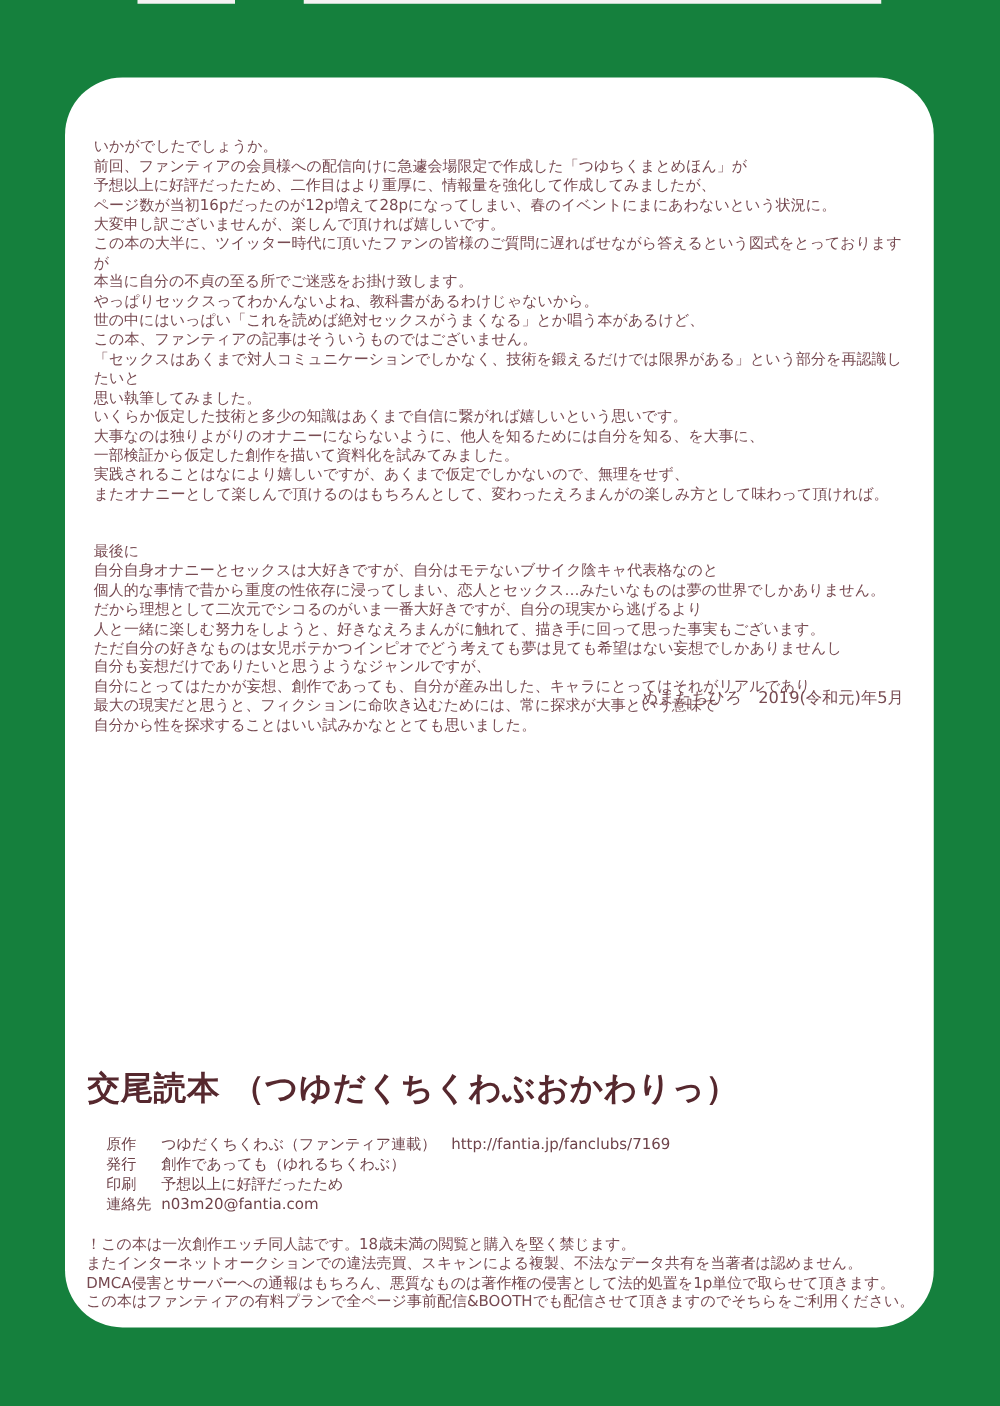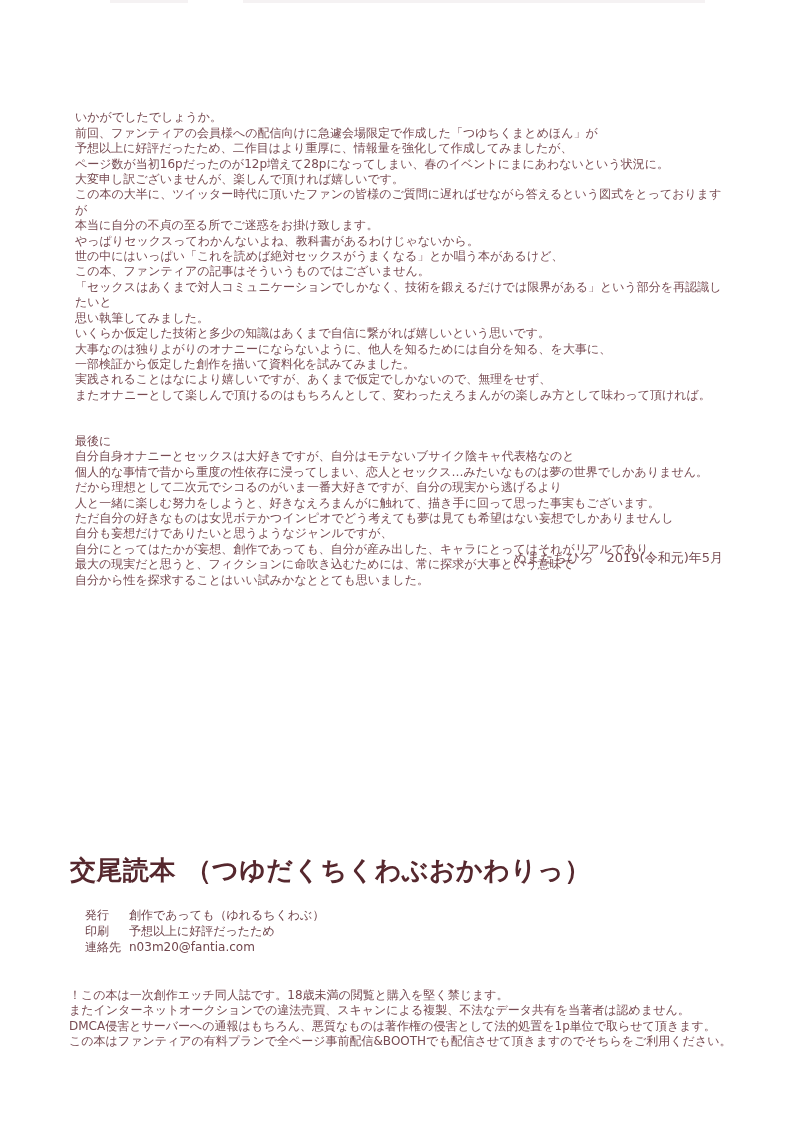--- a/index.html
+++ b/index.html
@@ -5,21 +5,21 @@
   * { margin: 0; padding: 0; box-sizing: border-box; }
   html, body { width: 800px; height: 1125px; }
   body {
     font-family: "DejaVu Sans", "Liberation Sans", sans-serif;
     background: #b0999d;
   }
   .screen {
     position: relative;
     width: 800px;
     height: 1125px;
-    background: #ffffff;
+    background: #15803d;
     overflow: hidden;
   }
   
   .scan-edge { position: absolute; top: 0; height: 3px; background: #f5f2f3; }
   .scan-edge.a { left: 110px; width: 78px; }
   .scan-edge.b { left: 243px; width: 462px; }
 
   .card {
     position: absolute;
     left: 52px; top: 62px;
@@ -122,20 +122,24 @@
 最大の現実だと思うと、フィクションに命吹き込むためには、常に探求が大事という意味で
 自分から性を探求することはいい試みかなととても思いました。</p>
     </div>
 
     <div class="signature">ぬまたちひろ　2019(令和元)年5月</div>
 
     <div class="book-title">交尾読本 （つゆだくちくわぶおかわりっ）</div>
 
     <div class="colophon">
       <div class="colophon-row">
+        <span class="colophon-label">原作</span>
+        <span class="colophon-value">つゆだくちくわぶ（ファンティア連載）　http://fantia.jp/fanclubs/7169</span>
+      </div>
+      <div class="colophon-row">
         <span class="colophon-label">発行</span>
         <span class="colophon-value">創作であっても（ゆれるちくわぶ）</span>
       </div>
       <div class="colophon-row">
         <span class="colophon-label">印刷</span>
         <span class="colophon-value">予想以上に好評だったため</span>
       </div>
       <div class="colophon-row">
         <span class="colophon-label">連絡先</span>
         <span class="colophon-value">n03m20@fantia.com</span>

